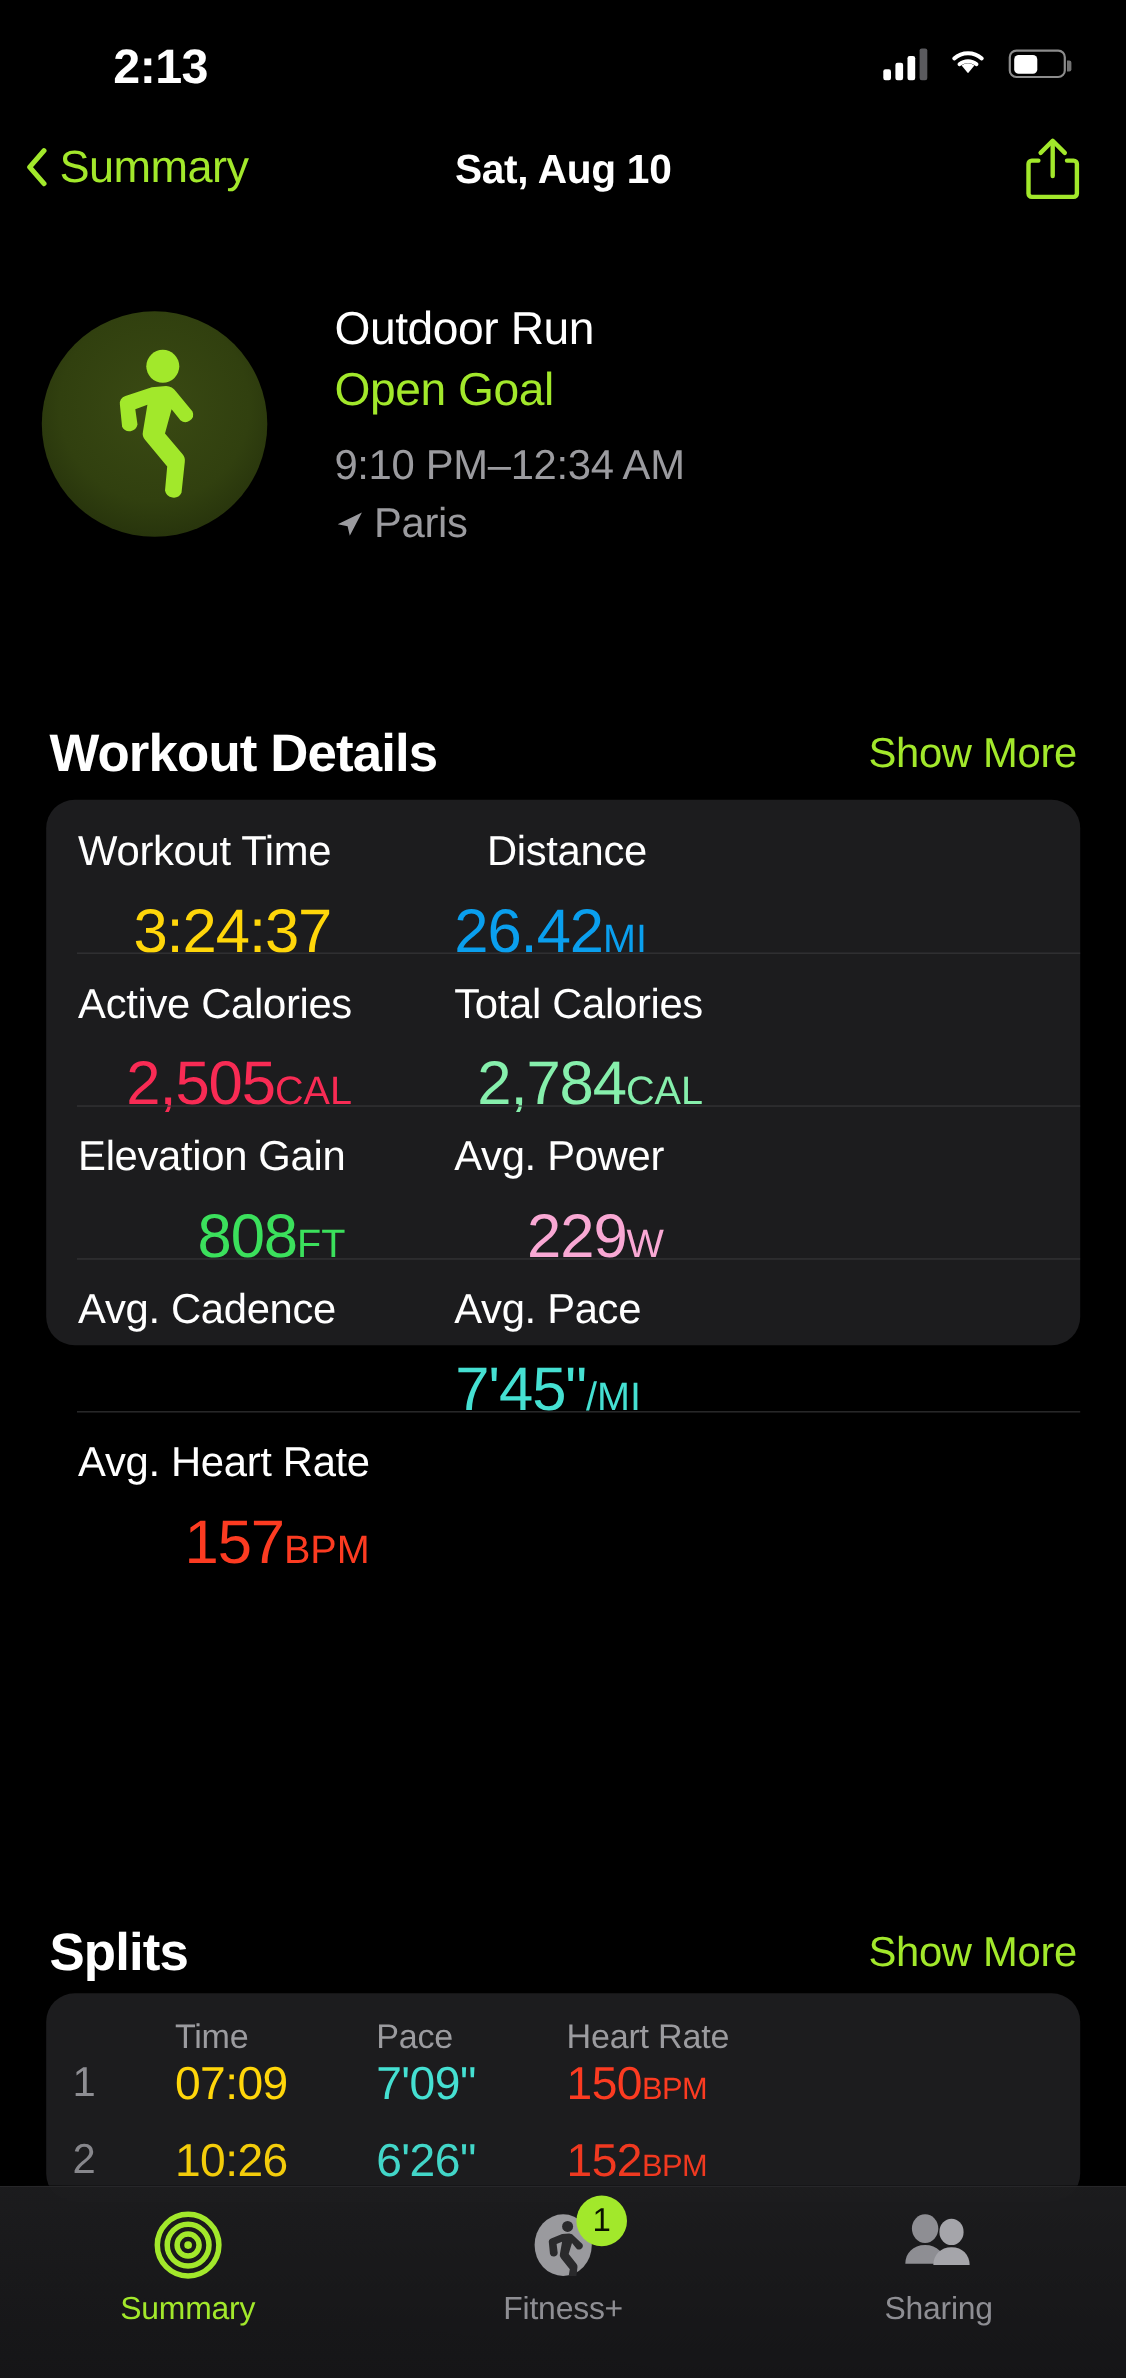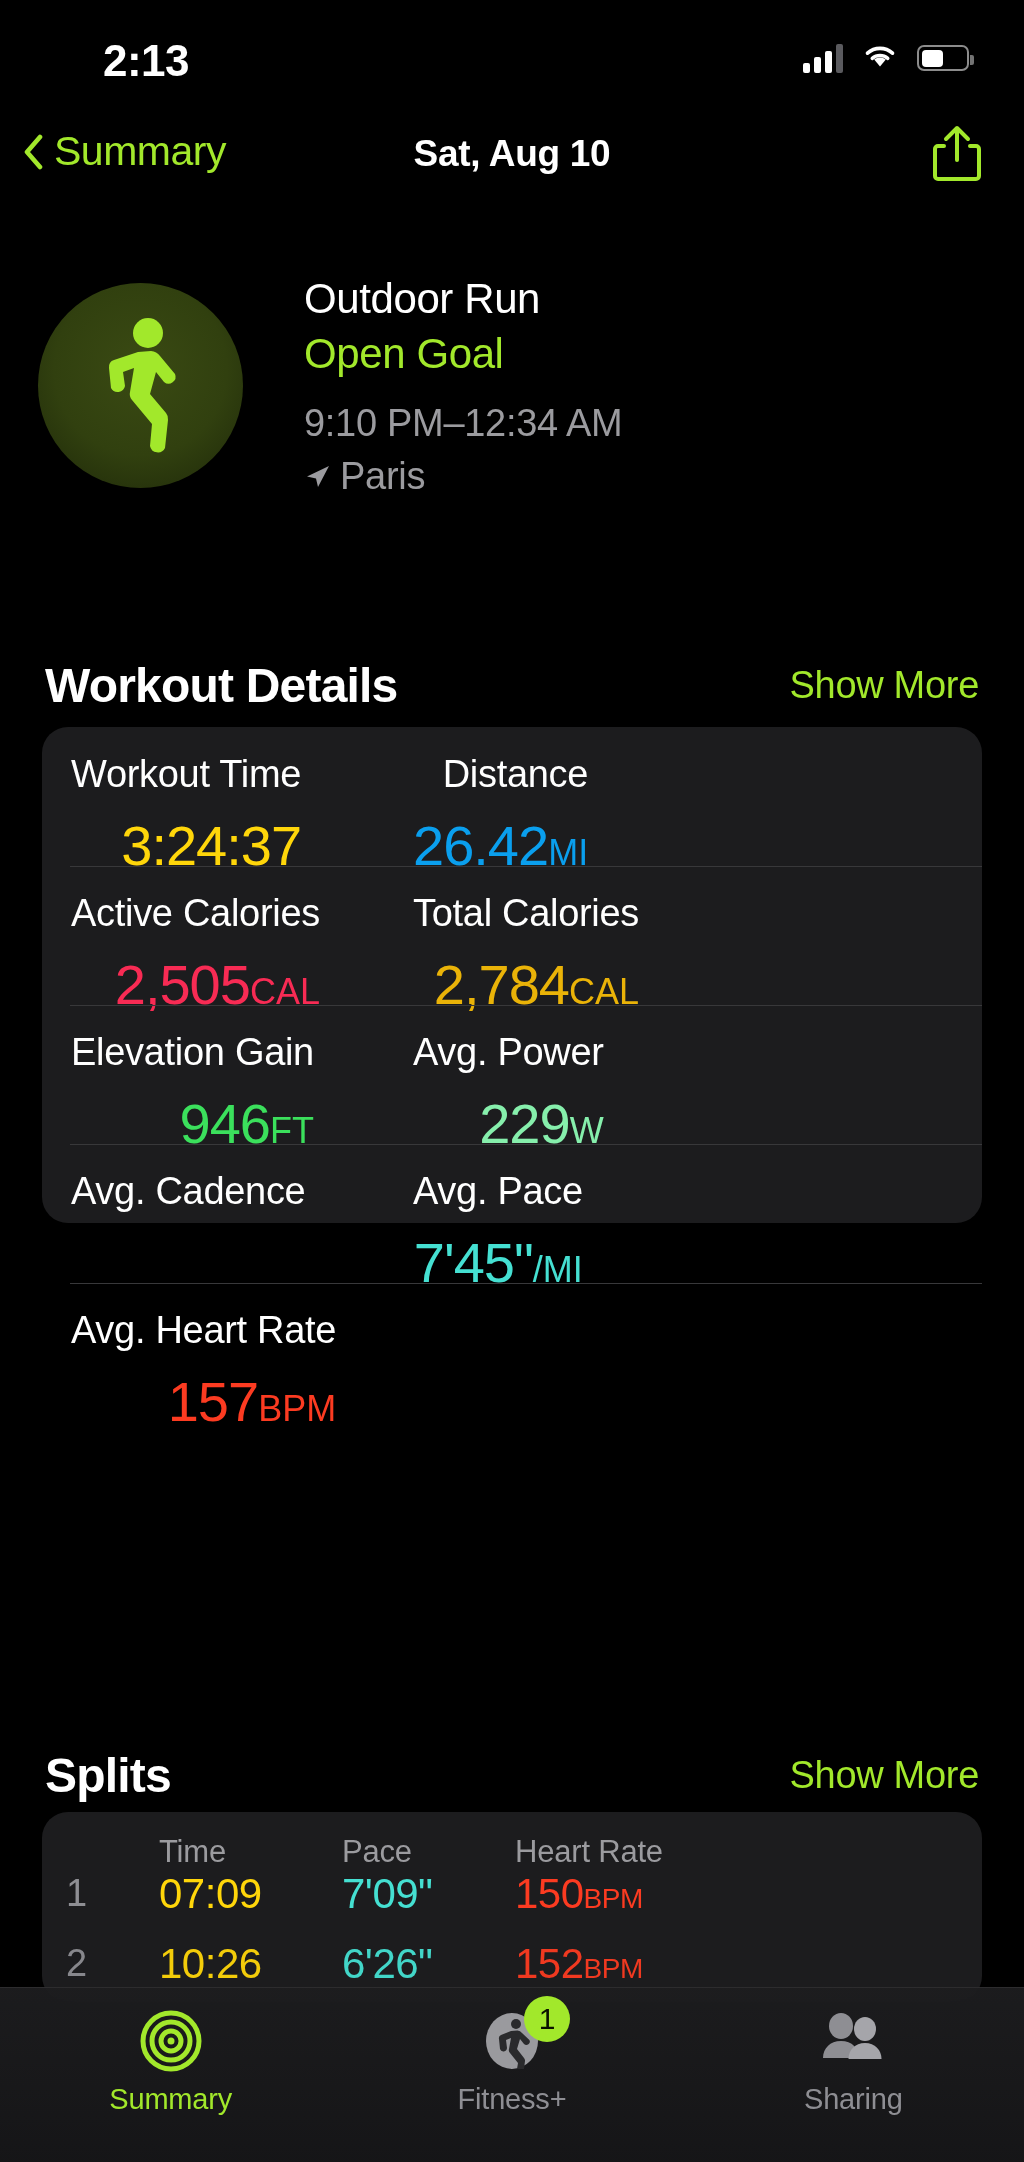--- a/index.html
+++ b/index.html
@@ -237,32 +237,32 @@
     </div>
   </div>
 
   <div class="metric-row">
     <div class="metric-cell left">
       <div class="metric-label">Active Calories</div>
       <div class="metric-value" style="color:#F82B54"><span>2,505</span><span class="unit">CAL</span></div>
     </div>
     <div class="metric-cell right">
       <div class="metric-label">Total Calories</div>
-      <div class="metric-value" style="color:#eab308"><span>2,784</span><span class="unit">CAL</span></div>
+      <div class="metric-value" style="color:#86efac"><span>2,784</span><span class="unit">CAL</span></div>
     </div>
   </div>
 
   <div class="metric-row">
     <div class="metric-cell left">
       <div class="metric-label">Elevation Gain</div>
-      <div class="metric-value" style="color:#3BE05C"><span>946</span><span class="unit">FT</span></div>
+      <div class="metric-value" style="color:#3BE05C"><span>808</span><span class="unit">FT</span></div>
     </div>
     <div class="metric-cell right">
       <div class="metric-label">Avg. Power</div>
-      <div class="metric-value" style="color:#86efac"><span>229</span><span class="unit">W</span></div>
+      <div class="metric-value" style="color:#f9a8d4"><span>229</span><span class="unit">W</span></div>
     </div>
   </div>
 
   <div class="metric-row">
     <div class="metric-cell left">
       <div class="metric-label">Avg. Cadence</div>
     </div>
     <div class="metric-cell right">
       <div class="metric-label">Avg. Pace</div>
       <div class="metric-value" style="color:#45E0D2"><span>7'45"</span><span class="unit">/MI</span></div>

